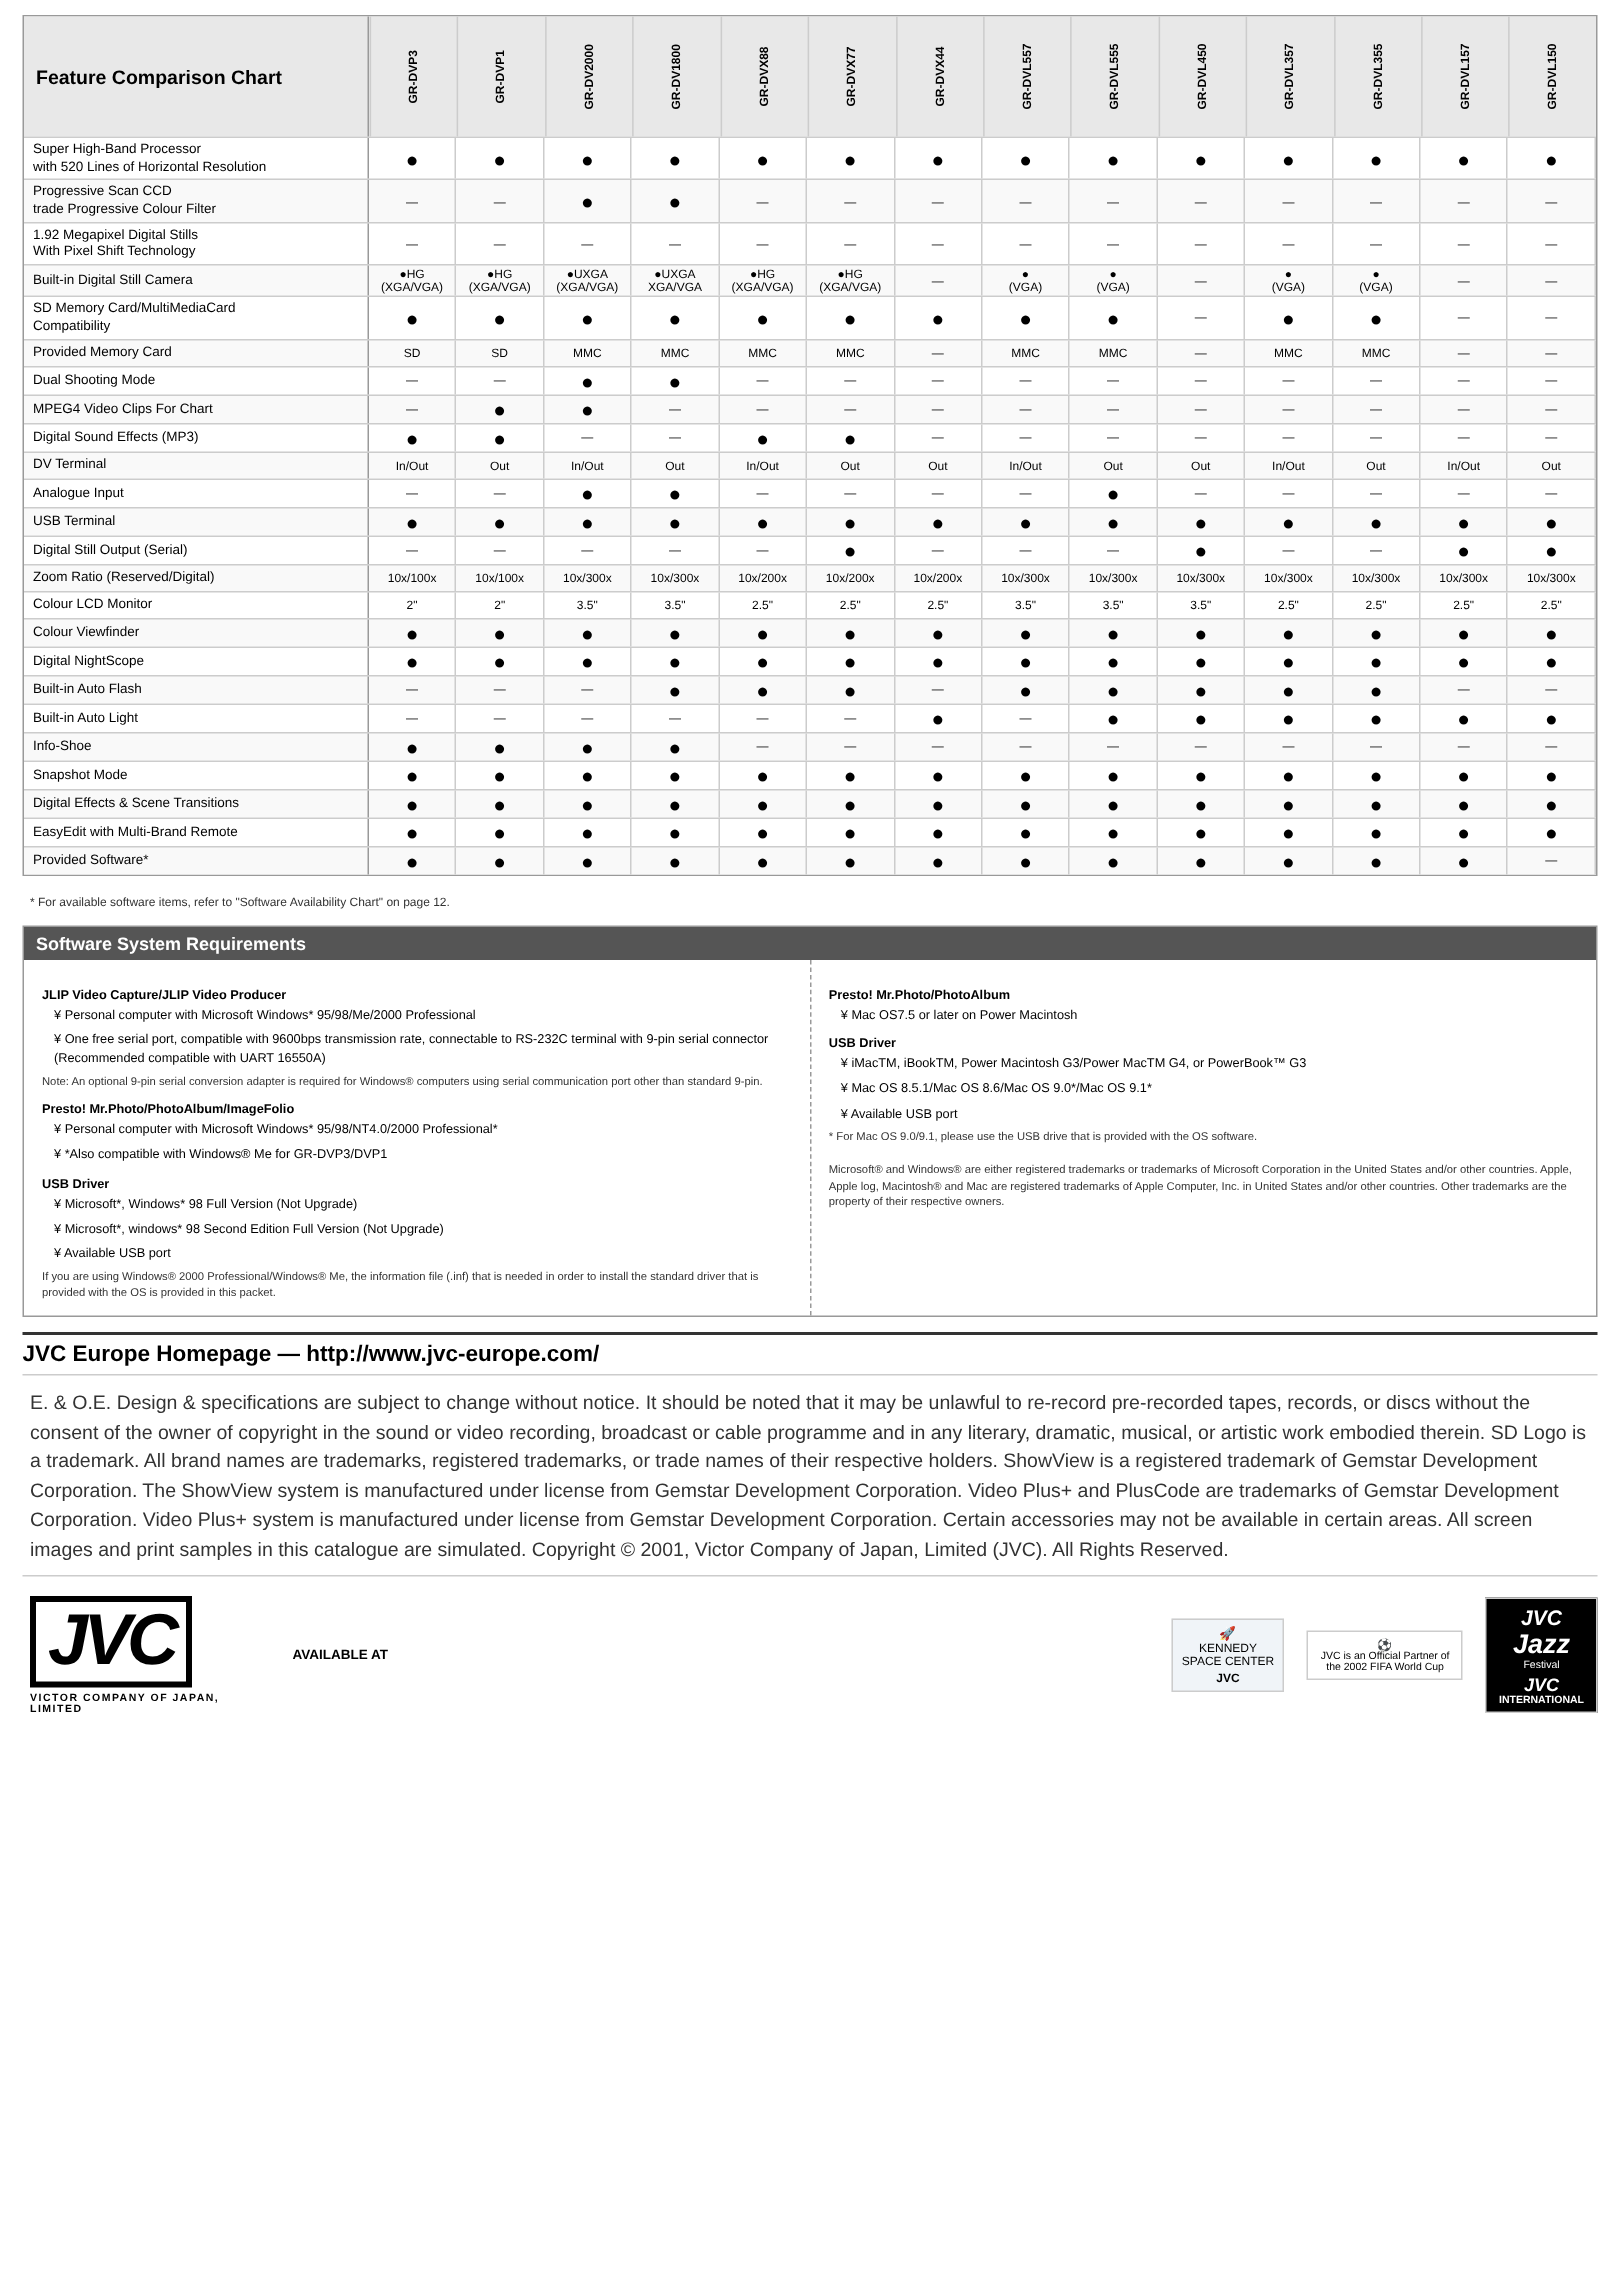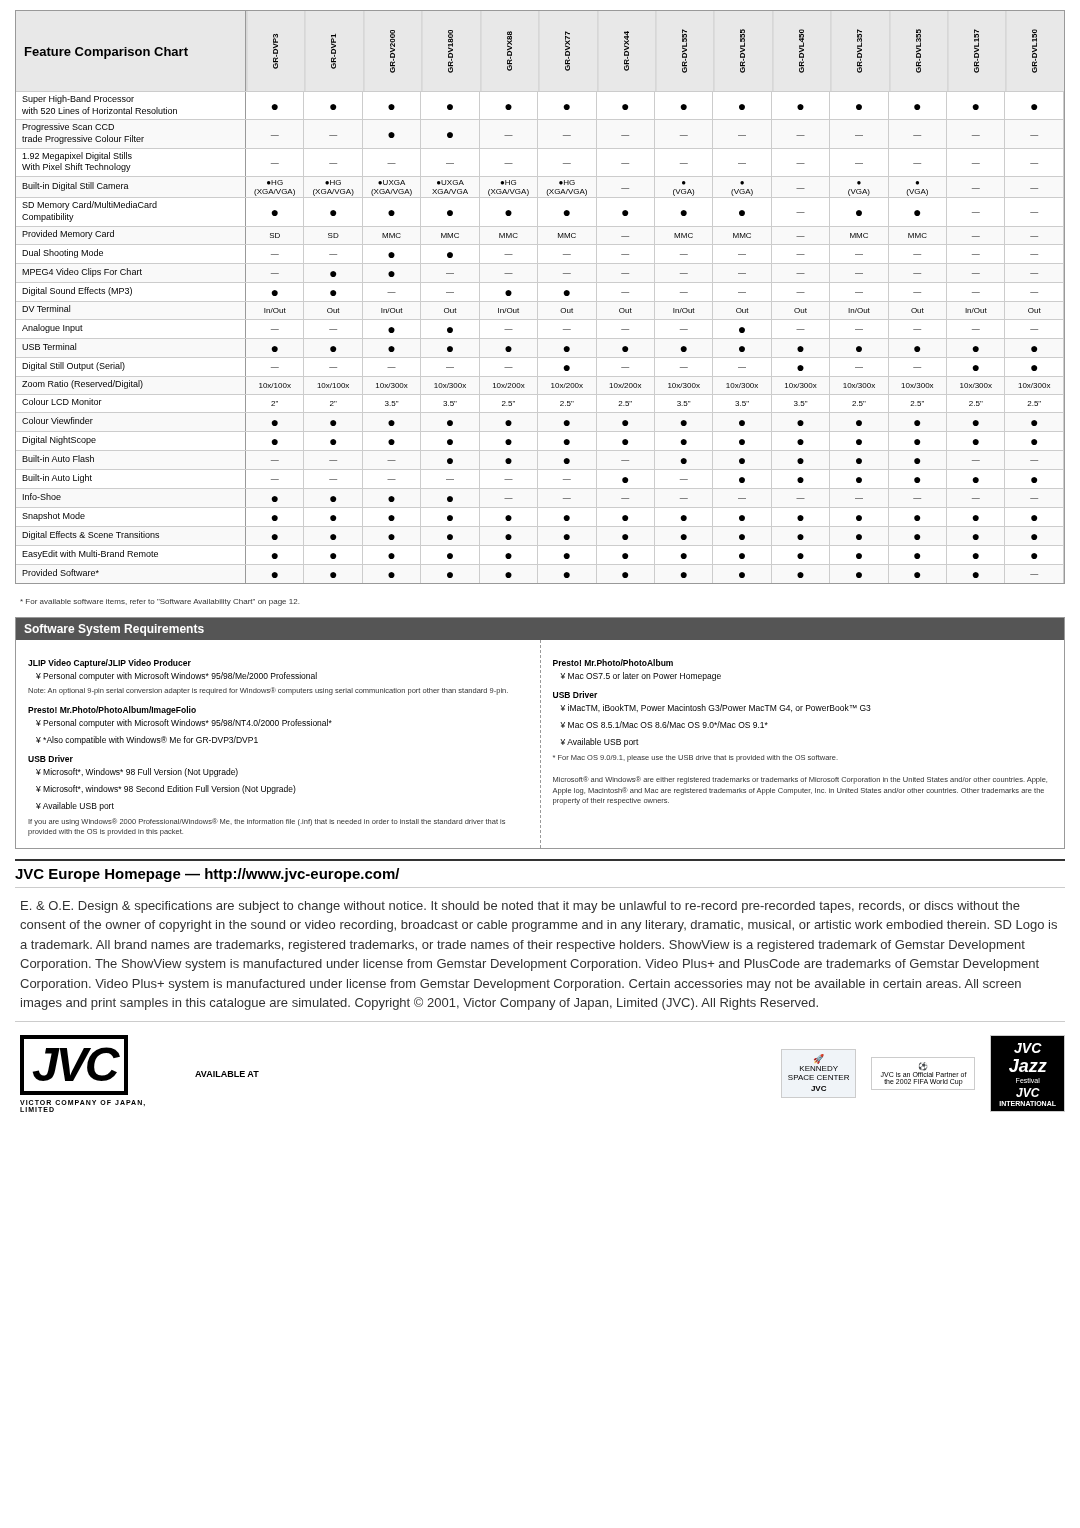--- a/index.html
+++ b/index.html
@@ -714,41 +714,42 @@
 <div class="small-note" style="font-size:8px;padding:3px 5px;color:#333;margin-bottom:8px;">* For available software items, refer to "Software Availability Chart" on page 12.</div>
 
 <div class="software-section">
   <div class="software-header">Software System Requirements</div>
   <div class="software-body">
     <div class="windows-col">
       <div id="windows-content">
           <div class="subsection-title">JLIP Video Capture/JLIP Video Producer</div>
           <ul>
             <li>Personal computer with Microsoft Windows* 95/98/Me/2000 Professional</li>
+            <li>One free serial port, compatible with 9600bps transmission rate, connectable to RS-232C terminal with 9-pin serial connector (Recommended compatible with UART 16550A)</li>
           </ul>
           <div class="note-text">Note: An optional 9-pin serial conversion adapter is required for Windows® computers using serial communication port other than standard 9-pin.</div>
           <div class="subsection-title">Presto! Mr.Photo/PhotoAlbum/ImageFolio</div>
           <ul>
             <li>Personal computer with Microsoft Windows* 95/98/NT4.0/2000 Professional*</li>
             <li>*Also compatible with Windows® Me for GR-DVP3/DVP1</li>
           </ul>
           <div class="subsection-title">USB Driver</div>
           <ul>
             <li>Microsoft*, Windows* 98 Full Version (Not Upgrade)</li>
             <li>Microsoft*, windows* 98 Second Edition Full Version (Not Upgrade)</li>
             <li>Available USB port</li>
           </ul>
           <div class="note-text">If you are using Windows® 2000 Professional/Windows® Me, the information file (.inf) that is needed in order to install the standard driver that is provided with the OS is provided in this packet.</div>
         </div>
     </div>
     <div class="mac-col">
       <div id="mac-content">
           <div class="subsection-title">Presto! Mr.Photo/PhotoAlbum</div>
           <ul>
-            <li>Mac OS7.5 or later on Power Homepage</li>
+            <li>Mac OS7.5 or later on Power Macintosh</li>
           </ul>
           <div class="subsection-title">USB Driver</div>
           <ul>
             <li>iMacTM, iBookTM, Power Macintosh G3/Power MacTM G4, or PowerBook™ G3</li>
             <li>Mac OS 8.5.1/Mac OS 8.6/Mac OS 9.0*/Mac OS 9.1*</li>
             <li>Available USB port</li>
           </ul>
           <div class="note-text">* For Mac OS 9.0/9.1, please use the USB drive that is provided with the OS software.</div>
           <div class="note-text" style="margin-top: 12px;">Microsoft® and Windows® are either registered trademarks or trademarks of Microsoft Corporation in the United States and/or other countries. Apple, Apple log, Macintosh® and Mac are registered trademarks of Apple Computer, Inc. in United States and/or other countries. Other trademarks are the property of their respective owners.</div>
         </div>

